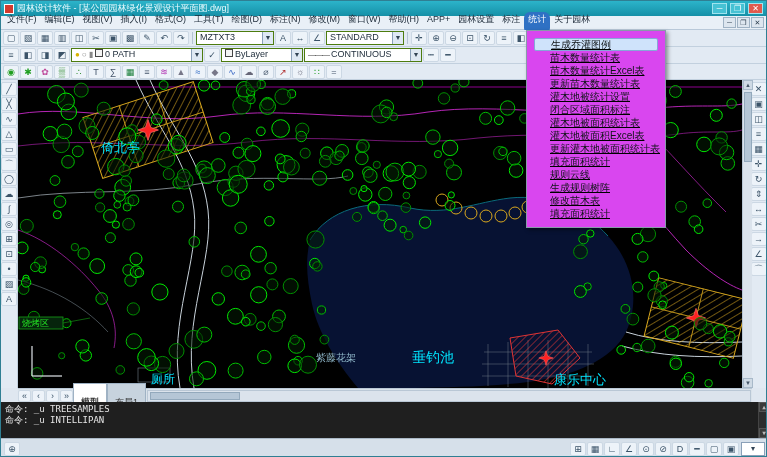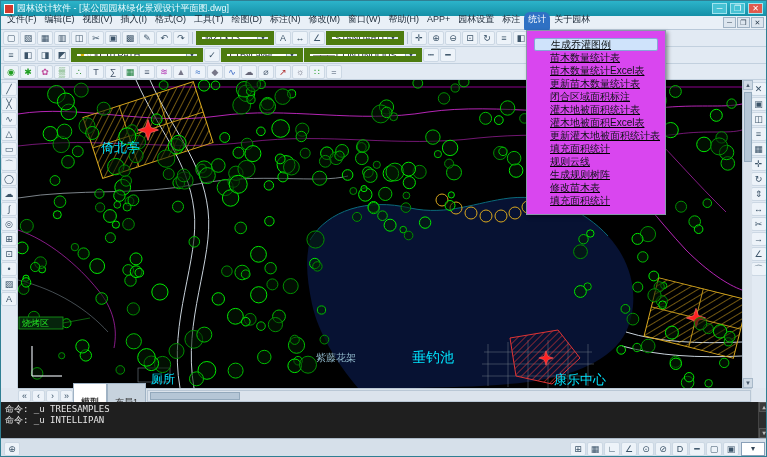--- a/index.html
+++ b/index.html
@@ -29,22 +29,22 @@
   
   .tbrow { position:absolute; left:0; right:0; background:#e2eaf3; border-bottom:1px solid #c2d0de;
     display:flex; align-items:center; gap:1px; padding:0 2px; }
   #row1 { top:29px; height:17px; }
   #row2 { top:46px; height:17px; }
   #row3 { top:63px; height:16px; }
   .strip { display:flex; gap:1px; align-items:center; }
   .tbtn { width:16px; height:14px; font-size:9px; line-height:12px; text-align:center; color:#3b5368;
     background:#edf3f9; border:1px solid #ccd8e4; border-radius:2px; overflow:hidden; }
   .tsep { width:1px; height:12px; background:#b4c3d2; margin:0 2px; }
-  .combo { height:14px; background:#fff; border:6px solid #4d7c0f; font-size:9px; display:flex;
-    align-items:center; padding:0 0 0 3px; color:#1c2a38; gap:2px; white-space:nowrap; overflow:hidden; }
+  .combo { height:14px; background:#fff; border:1px solid #4d7c0f; font-size:9px; display:flex;
+    align-items:flex-start; padding:0 0 0 3px; color:#1c2a38; gap:2px; white-space:nowrap; overflow:hidden; }
   .combo .val { flex:1; overflow:hidden; }
   .combo .arrow { width:11px; height:12px; background:#dfe9f3; border-left:1px solid #8aa0b8;
     font-size:7px; text-align:center; line-height:11px; color:#345; flex:0 0 auto; }
   .mini { font-size:8px; line-height:12px; }
   .sw { width:8px; height:8px; background:#f4f4f4; border:1px solid #444; flex:0 0 auto; }
   .lt-preview { color:#333; letter-spacing:-1px; }
 
   
   .vtools { position:absolute; top:79px; width:17px; background:#e2eaf3; display:flex;
     flex-direction:column; align-items:center; gap:1px; padding-top:2px; }
@@ -696,20 +696,21 @@
         <span class="tbtn">▣</span>
       </span>
     <div class="status-combo">▾</div>
   </div>
 
   <div class="dropdown" id="garden-dropdown" style="left: 525px;">
       <div class="gmenu-item hl">生成乔灌图例</div>
       <div class="gmenu-item">苗木数量统计表</div>
       <div class="gmenu-item">苗木数量统计Excel表</div>
       <div class="gmenu-item">更新苗木数量统计表</div>
+      <div class="gmenu-item">灌木地被统计设置</div>
       <div class="gmenu-item">闭合区域面积标注</div>
       <div class="gmenu-item">灌木地被面积统计表</div>
       <div class="gmenu-item">灌木地被面积Excel表</div>
       <div class="gmenu-item">更新灌木地被面积统计表</div>
       <div class="gmenu-item">填充面积统计</div>
       <div class="gmenu-item">规则云线</div>
       <div class="gmenu-item">生成规则树阵</div>
       <div class="gmenu-item">修改苗木表</div>
       <div class="gmenu-item">填充面积统计</div>
     </div>

